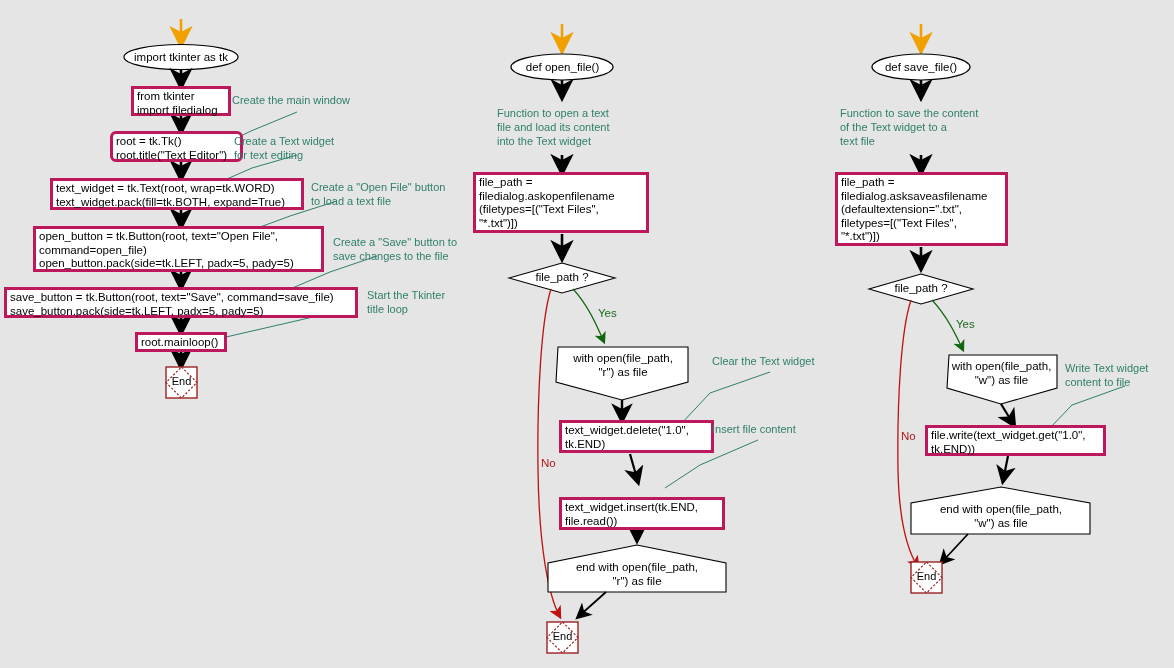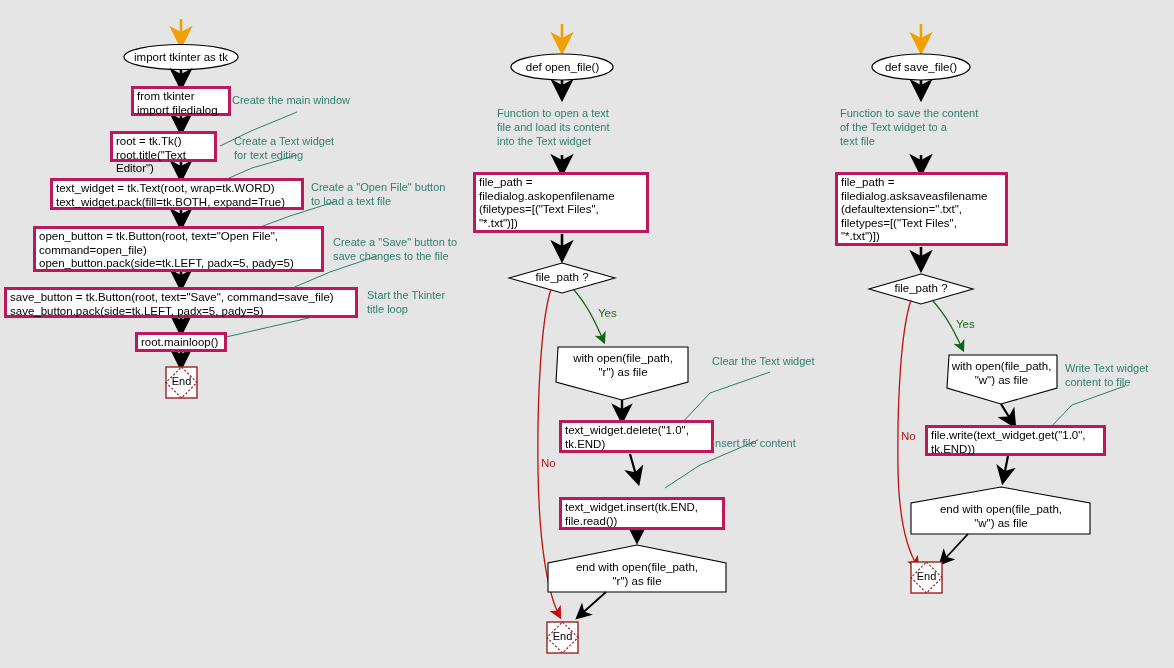--- a/index.html
+++ b/index.html
@@ -250,21 +250,21 @@
       <rect x="911" y="562" width="31" height="31" fill="#fff" stroke="#9b2323" stroke-width="1.4"></rect>
       <polygon points="926.5,562 942,577.5 926.5,593 911,577.5" fill="none" stroke="#9b2323" stroke-width="1.2" stroke-dasharray="2.2 1.8"></polygon>
     </g>
   </svg>
 
   <div class="node" style="left:124px; top:47px; width:114px; height:21px; display:flex; align-items:center; justify-content:center;">import tkinter as tk</div>
 
   <div class="node box" style="left:131px; top:86px; width:100px; height:30px;">from tkinter
 import filedialog</div>
 
-  <div class="node box" style="left:110px; top:131px; width:107px; height:31px;">root = tk.Tk()
+  <div class="node box" style="left:110px; top:131px; width:133px; height:31px;border-radius:6px;">root = tk.Tk()
 root.title("Text Editor")</div>
 
   <div class="node box" style="left:50px; top:178px; width:254px; height:32px;">text_widget = tk.Text(root, wrap=tk.WORD)
 text_widget.pack(fill=tk.BOTH, expand=True)</div>
 
   <div class="node box" style="left:33px; top:226px; width:291px; height:46px;">open_button = tk.Button(root, text="Open File",
 command=open_file)
 open_button.pack(side=tk.LEFT, padx=5, pady=5)</div>
 
   <div class="node box" style="left:4px; top:287px; width:354px; height:31px;">save_button = tk.Button(root, text="Save", command=save_file)
@@ -308,21 +308,21 @@
 
   <div class="loop-text" style="left:551px; top:561px; width:172px;">end with open(file_path,
 "r") as file</div>
 
   <div class="node" style="left:547px; top:630px; width:31px; height:16px; font-size:11px; text-align:center;">End</div>
 
   <div class="edge-label yes" style="left:598px; top:307px;">Yes</div>
   <div class="edge-label no" style="left:541px; top:457px;">No</div>
 
   <div class="comment" style="left:712px; top:354px; width:140px;">Clear the Text widget</div>
-  <div class="comment" style="left:712px; top:436px; width:140px;">Insert file content</div>
+  <div class="comment" style="left:712px; top:422px; width:140px;">Insert file content</div>
 
   <div class="node" style="left:876px; top:57px; width:90px; height:21px; display:flex; align-items:center; justify-content:center;">def save_file()</div>
 
   <div class="comment" style="left:840px; top:106px; width:175px;">Function to save the content
 of the Text widget to a
 text file</div>
 
   <div class="node box" style="left:835px; top:172px; width:173px; height:74px;">file_path =
 filedialog.asksaveasfilename
 (defaultextension=".txt",

